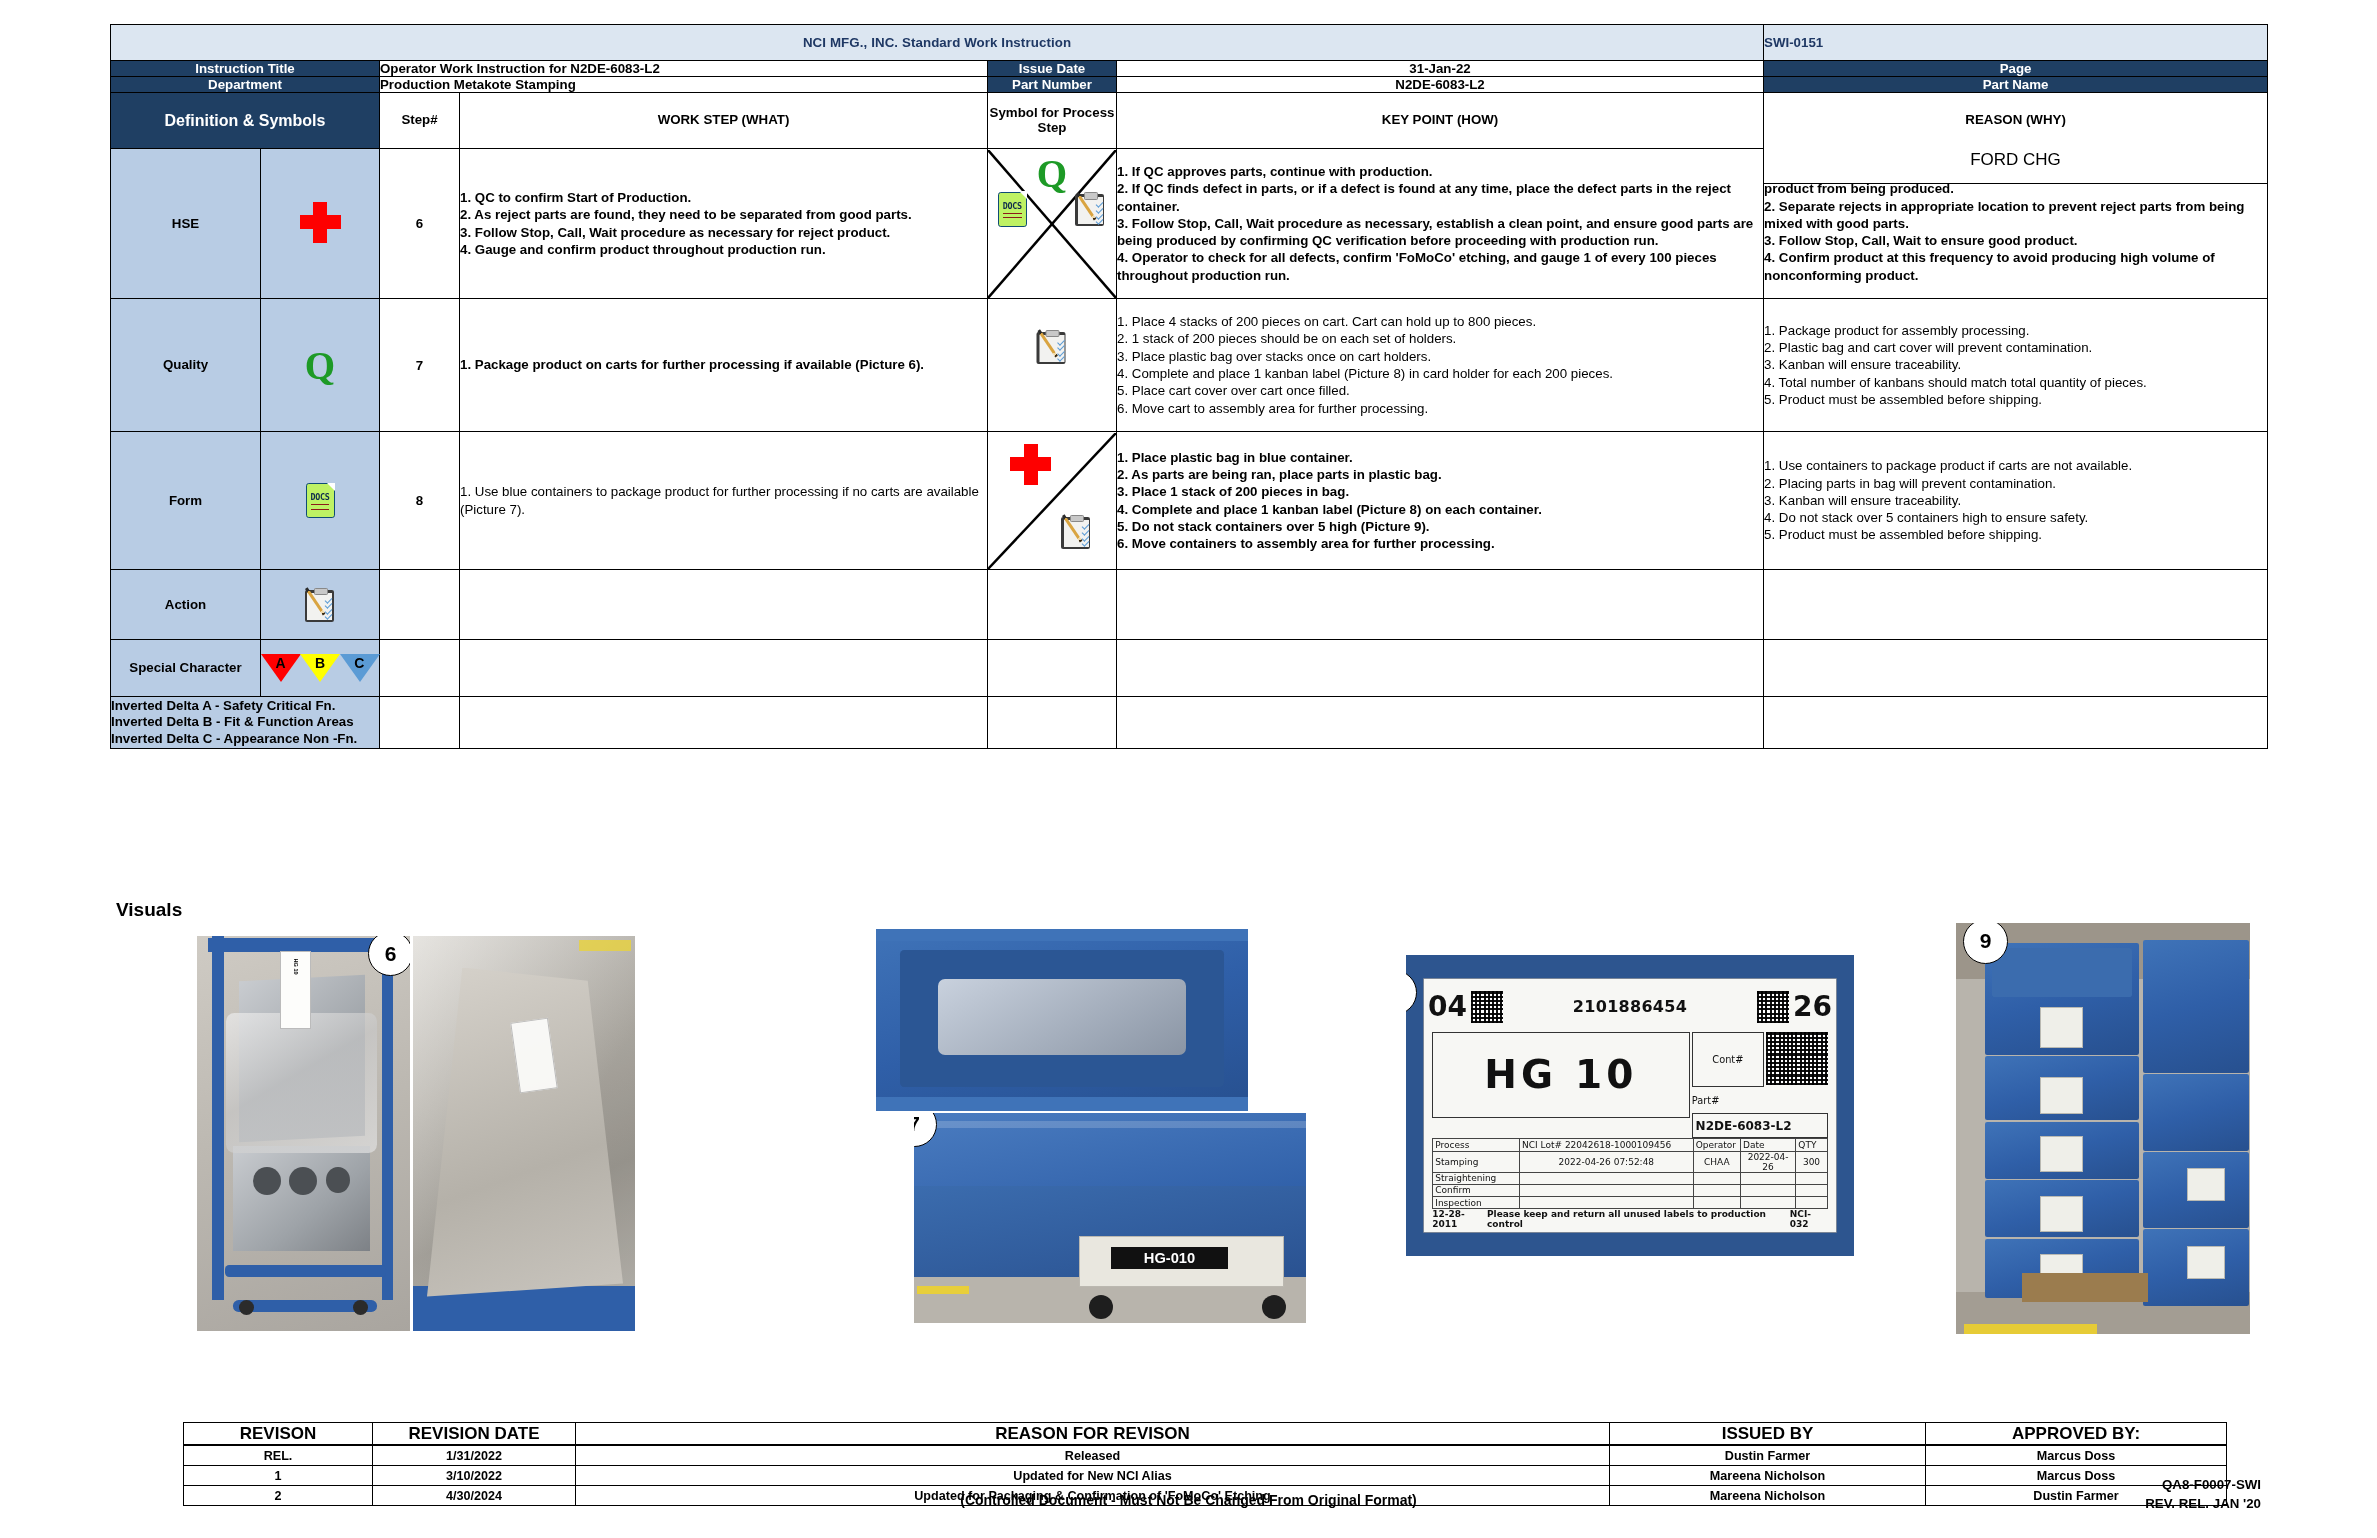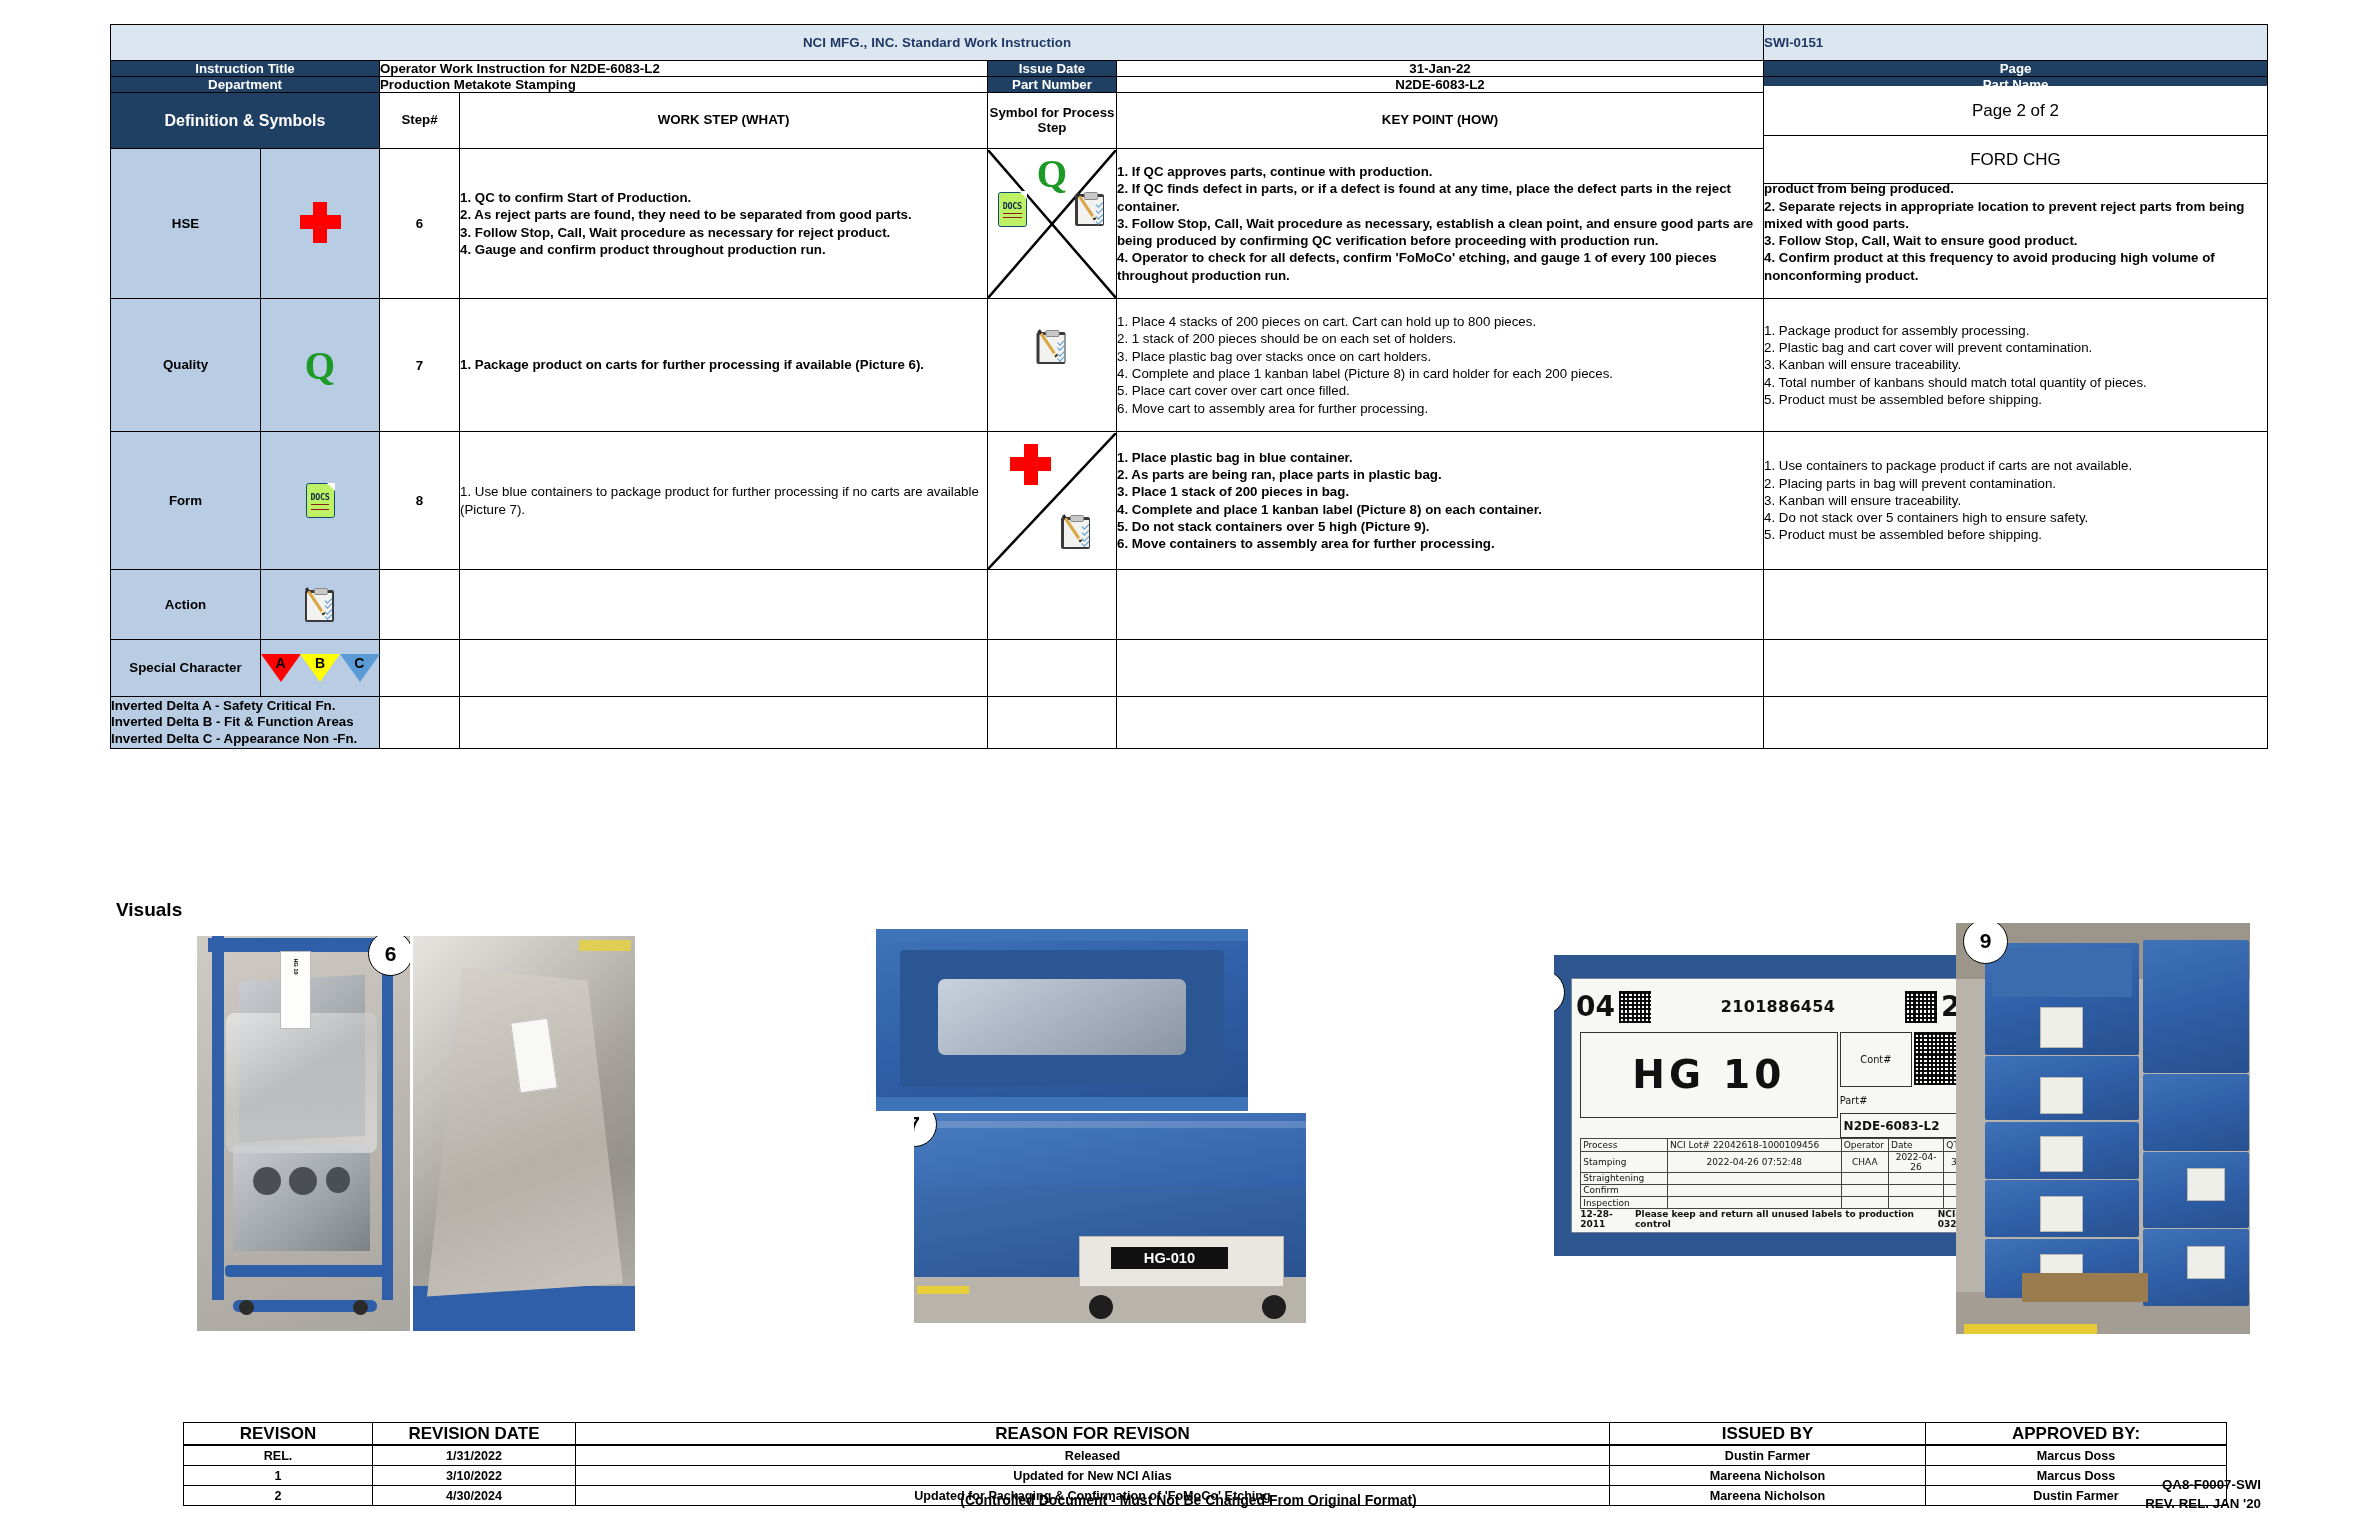--- a/index.html
+++ b/index.html
@@ -609,24 +609,20 @@
         </td>
         <td class="stepnum"></td>
         <td class="txtcell"></td>
         <td class="symbolproc"></td>
         <td class="txtcell"></td>
         <td class="txtcell"></td>
       </tr>
     </tbody>
       </table>
 
-    <div style="position:absolute;left:1654px;top:62px;width:504px;height:50px;
-                display:flex;align-items:center;justify-content:center;background:#fff;
-                border-right:1.4px solid #000;border-bottom:1.4px solid #000;box-sizing:border-box;
-                font-size:17px;color:#000;">Page 2 of 2</div>
     <div style="position:absolute;left:1654px;top:112px;width:504px;height:48px;
                 display:flex;align-items:center;justify-content:center;background:#fff;
                 border-right:1.4px solid #000;border-bottom:1.4px solid #000;box-sizing:border-box;
                 font-size:17px;color:#000;">FORD CHG</div>
   </div>
 
   <div class="visuals-label">Visuals</div>
 
   <div class="photos">
 
@@ -674,21 +670,21 @@
       <div style="position:absolute;left:165px;top:123px;width:203px;height:49px;background:#e9e7df;border:0.7px solid #bbb8b0;">
         <div style="position:absolute;left:31px;top:9.8px;width:117px;height:22.4px;background:#111;color:#fff;
                     display:flex;align-items:center;justify-content:center;font-size:14.7px;font-weight:bold;">HG-010</div>
       </div>
       <div style="position:absolute;left:2.8px;bottom:29px;width:52px;height:8.4px;background:#e8cf3b;"></div>
       <div style="position:absolute;left:175px;bottom:4.2px;width:24px;height:24px;border-radius:50%;background:#1e1e1e;"></div>
       <div style="position:absolute;right:19.6px;bottom:4.2px;width:24px;height:24px;border-radius:50%;background:#1e1e1e;"></div>
       <div class="callout" style="left:-22.4px;top:-11.2px;">7</div>
     </div>
 
-    <div class="ph" style="left:1444px;top:32px;width:448px;height:301px;">
+    <div class="ph" style="left:1296px;top:32px;width:448px;height:301px;">
       <div class="kan">
         <div class="kanlabel">
           <div class="kan-top">
             <span class="kan-bignum">04</span>
             <span class="qr" style="width:32px;height:32px;"></span>
             <span class="kan-id">2101886454</span>
             <span class="qr" style="width:32px;height:32px;"></span>
             <span class="kan-bignum">26</span>
           </div>
           <div class="kan-hg">HG 10</div>

